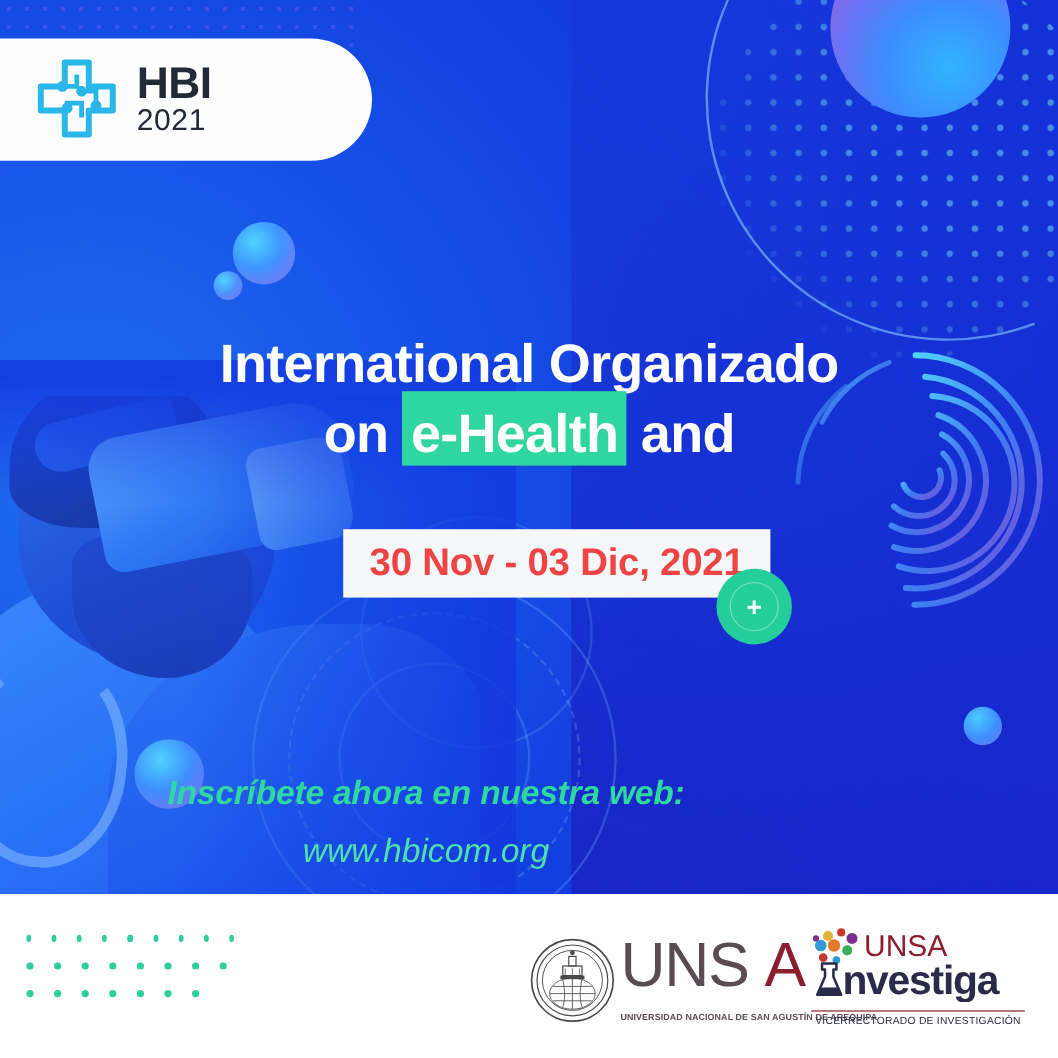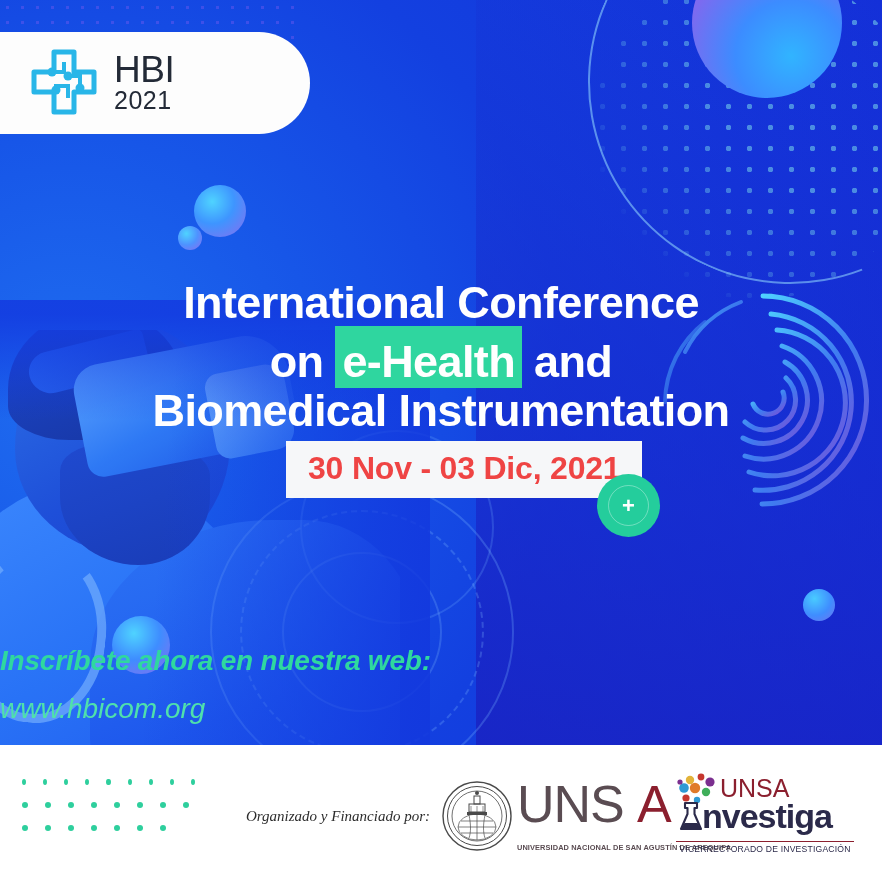--- a/index.html
+++ b/index.html
@@ -155,21 +155,21 @@
     background:#fdfdfd;
     border-radius:0 56px 56px 0;
   }
   .logo-wrap{
     position:absolute;left:28px;top:46px;
     display:flex;align-items:center;gap:14px;
   }
   .logo-mark{width:72px;height:72px;}
   .logo-text{line-height:1;}
   .logo-main{
-    font-size:37px;font-weight:normal;letter-spacing:-0.5px;
+    font-size:37px;font-weight:bold;letter-spacing:-0.5px;
     display:flex;
   }
   .logo-hbi{color:#232a37;}
   .logo-com{color:#24d0a0;}
   .logo-year{
     font-size:25px;font-weight:normal;color:#232a37;letter-spacing:0.5px;
     margin-top:4px;
   }
 
   
@@ -211,21 +211,21 @@
     display:flex;align-items:center;justify-content:center;
   }
   .plus-btn:before{
     content:"";position:absolute;left:11px;top:11px;right:11px;bottom:11px;
     border-radius:50%;border:1px solid rgba(255,255,255,.35);
   }
   .plus-glyph{color:#fff;font-size:22px;font-weight:bold;line-height:1;}
 
   
   .cta{
-    position:absolute;left:0;top:645px;width:710px;text-align:left;
+    position:absolute;left:0;top:645px;width:710px;text-align:center;
   }
   .cta-line1{
     color:#2fd89f;font-size:28px;font-weight:bold;font-style:italic;
     letter-spacing:-0.2px;
   }
   .cta-line2{
     color:#4fe0ac;font-size:28px;font-style:italic;font-weight:normal;
     margin-top:16px;letter-spacing:0px;
   }
 
@@ -340,23 +340,22 @@
       </span>
       <span class="logo-text">
         <span class="logo-main">
           <span class="logo-hbi">HBI</span>
         </span>
         <span class="logo-year">2021</span>
       </span>
     </div>
 
     <div class="title-block">
-      <div class="title-line t1">International Conference</div>
+      <div class="title-line t1">International Organizado</div>
       <div class="title-line t2"><span>on </span><span class="hl">e-Health</span><span> and</span></div>
-      <div class="title-line t3">Biomedical Instrumentation</div>
     </div>
 
     <div class="date-badge">30 Nov - 03 Dic, 2021</div>
 
     <div class="plus-btn">
       <span class="plus-glyph">+</span>
     </div>
 
     <div class="cta">
       <div class="cta-line1">Inscríbete ahora en nuestra web:</div>
@@ -392,21 +391,20 @@
         <span class="fd"></span>
           <span class="fd"></span>
           <span class="fd"></span>
           <span class="fd"></span>
           <span class="fd"></span>
           <span class="fd"></span>
           <span class="fd"></span>
       </div>
     </div>
 
-    <div class="sponsor-label">Organizado y Financiado por:</div>
 
     <div class="unsa-logo">
       <span class="unsa-seal">
         <svg width="72" height="72" viewBox="0 0 72 72">
           <circle cx="36" cy="36" r="34" fill="none" stroke="#4a4a4a" stroke-width="1.4"></circle>
           <circle cx="36" cy="36" r="29.5" fill="none" stroke="#4a4a4a" stroke-width="1"></circle>
           <circle cx="36" cy="36" r="25" fill="none" stroke="#4a4a4a" stroke-width=".8"></circle>
           <g stroke="#4a4a4a" stroke-width=".7" fill="none">
             <ellipse cx="36" cy="47" rx="19" ry="13"></ellipse>
             <path d="M17 47 H55 M20 41 H52 M20 53 H52"></path>

